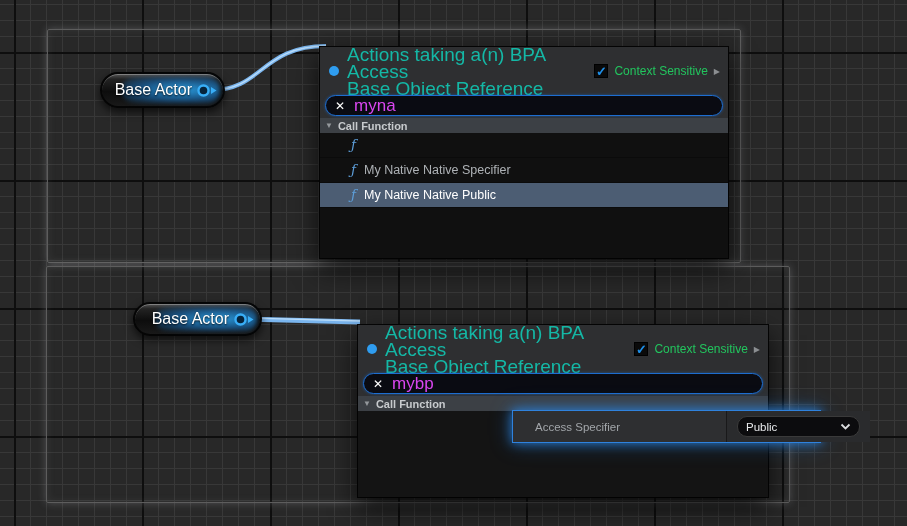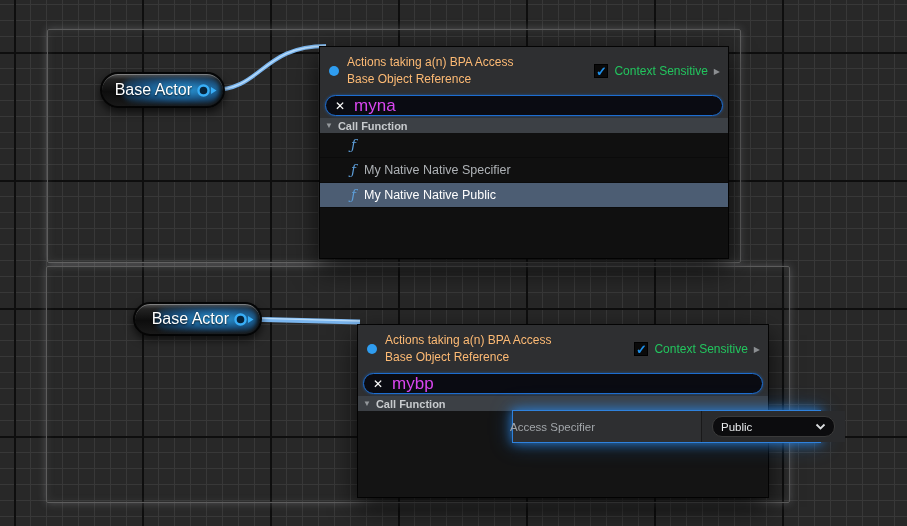--- a/index.html
+++ b/index.html
@@ -59,21 +59,21 @@
     box-shadow:0 10px 26px rgba(0,0,0,0.8), 0 0 0 1px #060606;
   }
   .menu-top { left:320px; top:47px; width:408px; height:211px; }
   .menu-bottom { left:358px; top:325px; width:410px; height:172px; }
 
   .menu-header {
     height:48px; flex:none; background:#2e2f31;
     display:flex; align-items:center; gap:8px; padding:0 8px 0 9px;
   }
   .pin-dot { width:10px; height:10px; border-radius:50%; background:#2f9df0; flex:none; }
-  .menu-title { flex:1; color:#fdba74; font-size:12px; line-height:17px; }
+  .menu-title { flex:1; color:#14b8a6; font-size:19px; line-height:17px; }
   .cs-group { display:flex; align-items:center; gap:6px; flex:none; }
   .checkbox {
     width:14px; height:14px; background:#0a0a0a; border:1px solid #000;
     display:flex; align-items:center; justify-content:center; flex:none;
   }
   .checkmark { color:#1e8fe8; font-size:13px; font-weight:bold; line-height:1; }
   .cs-label { color:#22c55e; font-size:12px; }
   .submenu-arrow { color:#8b8e91; font-size:8px; }
 
   .search-row { height:23px; flex:none; background:#2e2f31; padding:0 5px 2px 5px; }
@@ -103,21 +103,20 @@
     color:#5d9ed9; font-style:italic; font-family:"DejaVu Serif", serif;
     font-size:13.5px; line-height:1; flex:none;
   }
   .bp-item { height:28px; font-size:13px; padding-left:33px; }
 
   
   .tooltip {
     position:absolute; left:512px; top:410px; width:309px; height:33px; z-index:5;
     display:flex; background:#2e2f31; border:1px solid #2f82dd;
     box-shadow:0 0 10px rgba(40,130,225,0.85), 0 0 22px rgba(40,130,225,0.45);
-    justify-content:center;
   }
   .tt-label {
     width:214px; flex:none; display:flex; align-items:center; padding-left:22px;
     color:#a2a6aa; font-size:11.5px; border-right:1px solid #19191a;
   }
   .tt-right { flex:1; background:#2a2b2d; display:flex; align-items:center; padding:0 10px; }
   .dropdown {
     width:123px; height:21px; background:#0c0c0e; border:1px solid #3a3a3a; border-radius:10px;
     display:flex; align-items:center; justify-content:space-between; padding:0 8px;
     color:#e8eaec; font-size:11.5px;

